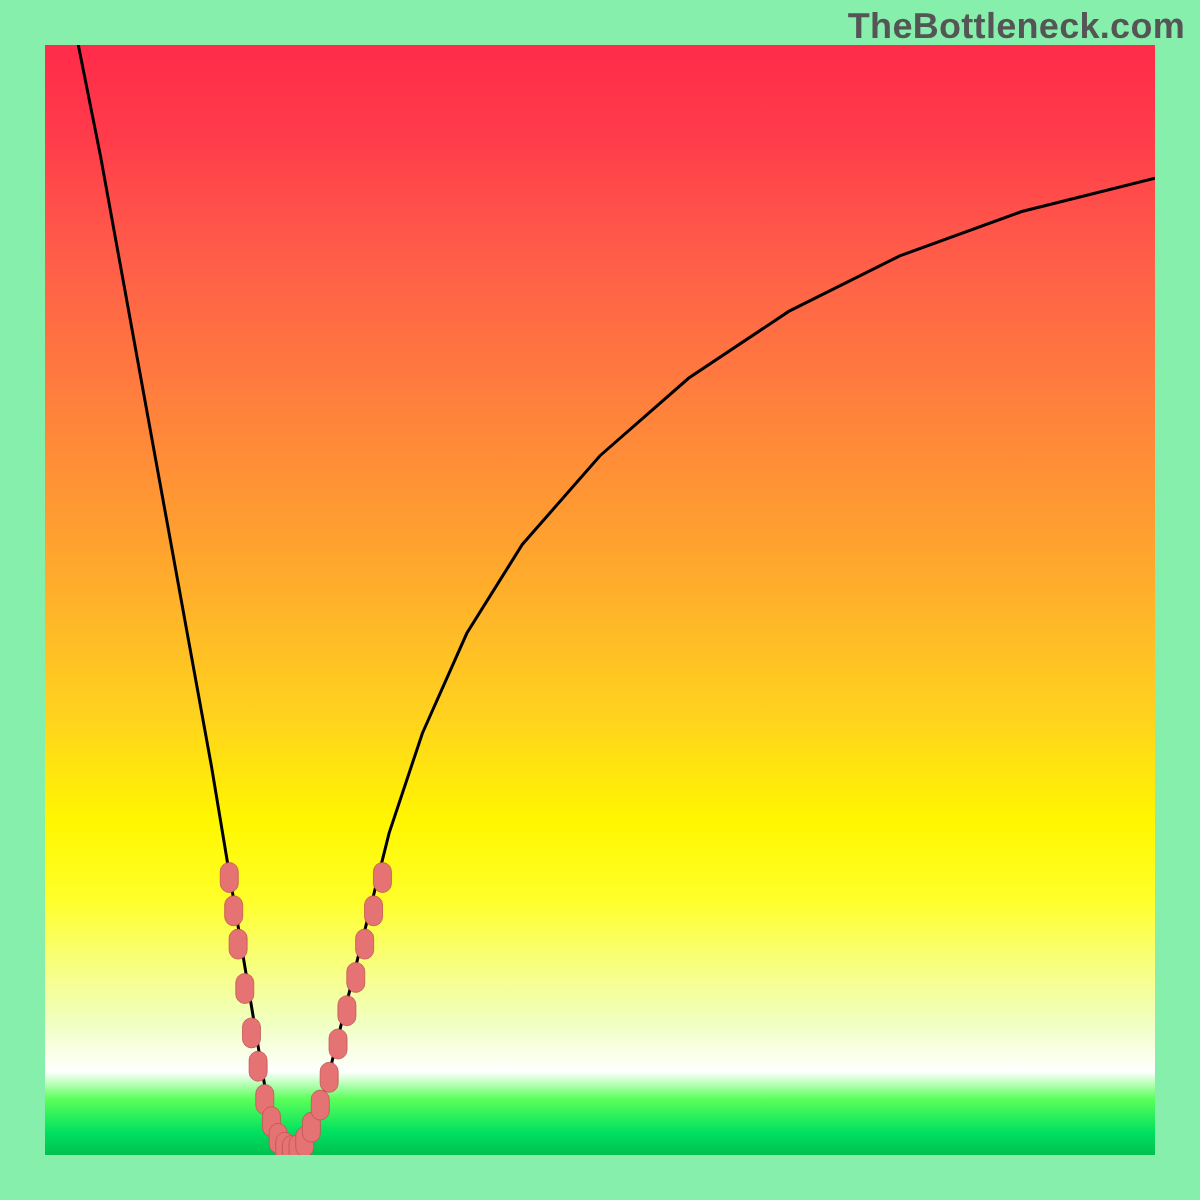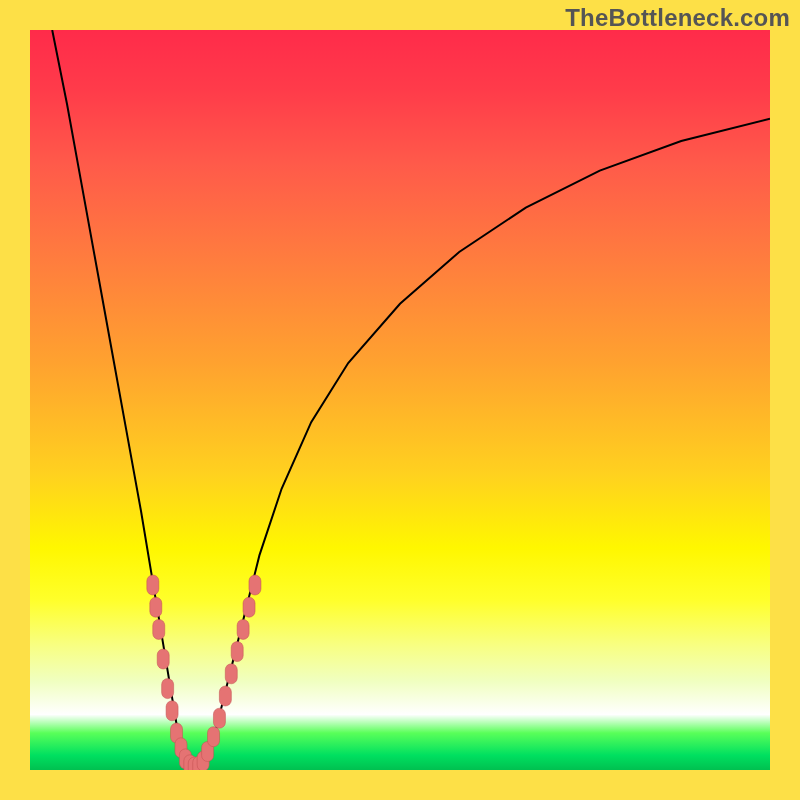--- a/index.html
+++ b/index.html
@@ -10,21 +10,21 @@
     background: #000;
     overflow: hidden;
     font-family: Arial, Helvetica, sans-serif;
   }
   .frame {
     position: absolute;
     left: 0;
     top: 0;
     width: 800px;
     height: 800px;
-    background: #fde047;
+    background: #86efac;
   }
   .plot {
     position: absolute;
     left: 30px;
     top: 30px;
     width: 740px;
     height: 740px;
     background: linear-gradient(
       to bottom,
       #ff2b4a 0%,

